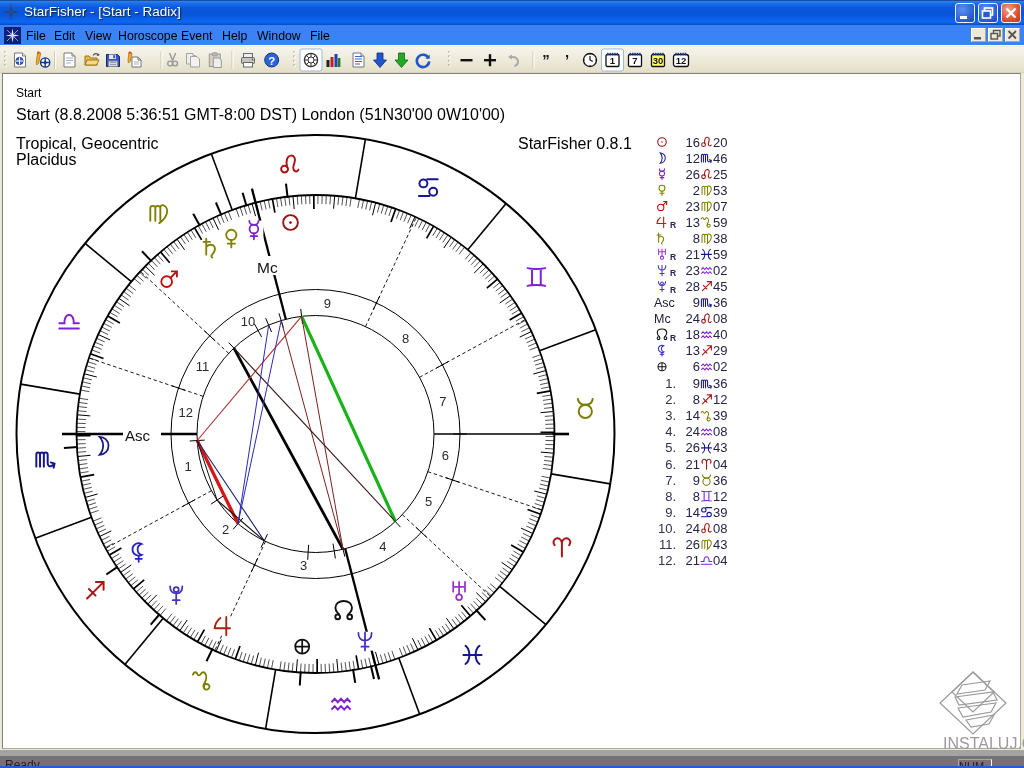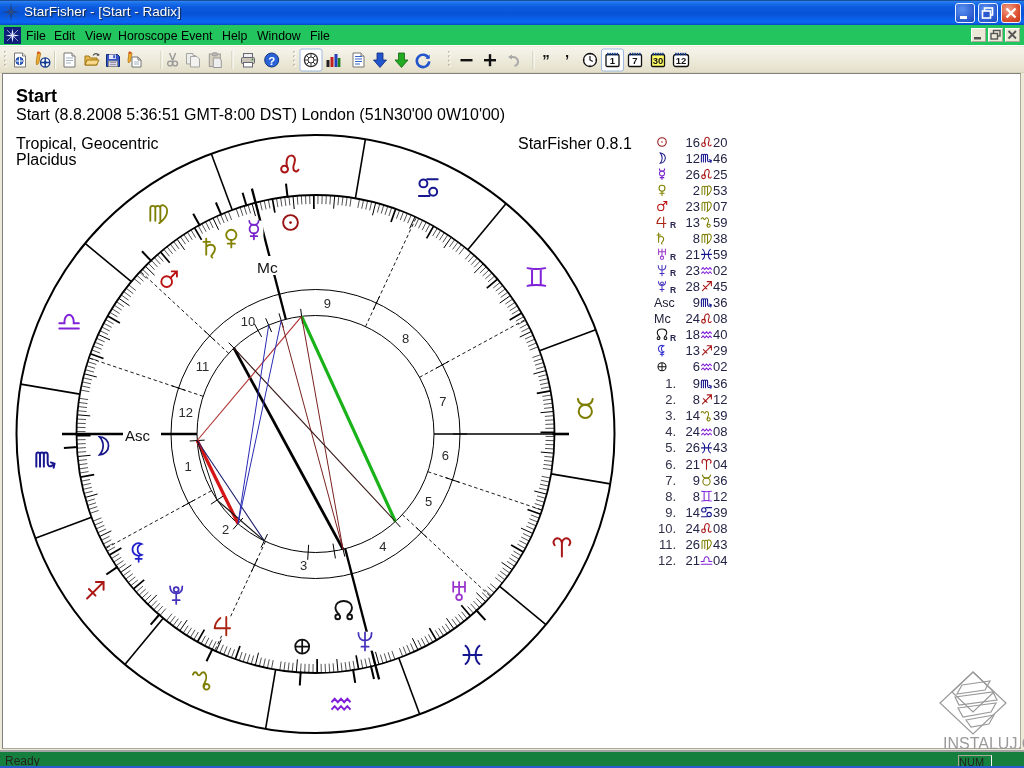--- a/index.html
+++ b/index.html
@@ -4,30 +4,30 @@
 *{margin:0;padding:0;box-sizing:border-box}
 html,body{width:1024px;height:768px;overflow:hidden;font-family:"Liberation Sans",sans-serif;background:#ece9d8}
 #titlebar{position:absolute;left:0;top:0;width:1024px;height:25px;
  background:linear-gradient(180deg,#0c2c66 0%,#2d82f2 5%,#1a70ea 12%,#0c5ade 30%,#0853d6 55%,#0a5fe8 75%,#0968f4 88%,#0a58dc 95%,#084abe 100%);}
 #title-ic{position:absolute;left:2px;top:3px;width:18px;height:18px}
 #title-tx{position:absolute;left:24px;top:4px;color:#fff;font-weight:normal;font-size:13.5px;text-shadow:1px 1px 1px #123}
 .tbtn{position:absolute;top:3px;width:20px;height:20px;border-radius:3px;border:1px solid #eaf2ff}
 #b-min{left:955px;background:radial-gradient(circle at 35% 30%,#5a92f0,#2a5ad0 70%,#1c46b8)}
 #b-max{left:978px;background:radial-gradient(circle at 35% 30%,#5a92f0,#2a5ad0 70%,#1c46b8)}
 #b-cls{left:1001px;background:radial-gradient(circle at 35% 30%,#f0a088,#dd5030 60%,#c03818)}
-#menubar{position:absolute;left:0;top:25px;width:1024px;height:21px;background:#22c55e;border-bottom:1px solid #fff}
+#menubar{position:absolute;left:0;top:25px;width:1024px;height:21px;background:#3b82f6;border-bottom:1px solid #fff}
 .mi{position:absolute;top:4px;font-size:12.3px;color:#000}
 #mdi-ic{position:absolute;left:4px;top:27px;width:17px;height:17px}
 .mdib{position:absolute;top:28px;width:15px;height:14px;background:#ece9d8;border:1px solid #fff;
  border-right-color:#aca899;border-bottom-color:#aca899;color:#555;font-size:9px;text-align:center;line-height:12px}
 #toolbar{position:absolute;left:0;top:47px;width:1024px;height:26px;
  background:linear-gradient(180deg,#f6f4ec,#ece9d8 60%,#e3dfca);border-bottom:1px solid #d8d4bc}
 #content{position:absolute;left:2px;top:73px;width:1019px;height:676px;background:#fff;
  border:1px solid #aca899;border-top-color:#808080;border-left-color:#808080}
-#statusbar{position:absolute;left:0;top:750px;width:1024px;height:16px;background:#15803d;border-top:2px solid #a3a3a3;font-size:12px;color:#222}
+#statusbar{position:absolute;left:0;top:750px;width:1024px;height:16px;background:#737373;border-top:6px solid #a3a3a3;font-size:12px;color:#222}
 #bottomedge{position:absolute;left:0;top:766px;width:1024px;height:2px;background:#2a5ad0}
 .hdr{position:absolute;color:#000;font-size:16px}
 svg text{font-family:"Liberation Sans",sans-serif}
 </style></head>
 <body>
 <svg width="0" height="0" style="position:absolute">
 <defs>
 <g id="g-aries" fill="none" stroke="currentColor" stroke-width="1.5" stroke-linecap="round">
  <path d="M0,7.3 L0,-3.0 M0,-3.0 C-0.5,-6.1 -3.3,-7.4 -5.2,-5.8 C-6.5,-4.6 -6.5,-2.6 -5.5,-1.2 M0,-3.0 C0.5,-6.1 3.3,-7.4 5.2,-5.8 C6.5,-4.6 6.5,-2.6 5.5,-1.2"></path>
 </g>
@@ -338,21 +338,21 @@
       <rect x="0.5" y="2.5" width="15" height="12" rx="2.2" fill="#fff" stroke="#111" stroke-width="1.3"></rect>
       <rect x="2.2" y="0.8" width="1.4" height="2.6" fill="#123a8c"></rect>
       <rect x="4.6" y="0.8" width="1.4" height="2.6" fill="#123a8c"></rect>
       <rect x="7.0" y="0.8" width="1.4" height="2.6" fill="#123a8c"></rect>
       <rect x="9.399999999999999" y="0.8" width="1.4" height="2.6" fill="#123a8c"></rect>
       <rect x="11.8" y="0.8" width="1.4" height="2.6" fill="#123a8c"></rect>
       <text x="8" y="12.2" text-anchor="middle" font-size="9.5" font-weight="bold" fill="#111" font-family="Liberation Sans">12</text>
     </g>
   </svg>
 <div id="content"></div>
-<div class="hdr" style="left:16px;top:86px;font-weight:bold;font-size:18px">Start</div>
+<div class="hdr" style="left:16px;top:86px;font-weight:normal;font-size:12px">Start</div>
 <div class="hdr" style="left:16px;top:106px">Start (8.8.2008 5:36:51 GMT-8:00 DST) London (51N30'00 0W10'00)</div>
 <div class="hdr" style="left:16px;top:135px">Tropical, Geocentric</div>
 <div class="hdr" style="left:16px;top:151px">Placidus</div>
 <div class="hdr" style="left:518px;top:135px">StarFisher 0.8.1</div>
 <div style="position:absolute;left:943px;top:735px;font-size:16px;color:#9a9a9a">INSTALUJ.CZ</div>
 <svg style="position:absolute;left:938px;top:670px" width="70" height="66" viewBox="0 0 70 66">
  <g fill="none" stroke="#9a9a9a" stroke-width="1.2">
   <path d="M35,2 L68,33 L35,64 L2,33 Z"></path>
   <path d="M35,2 L56,22 L35,42 L14,22 Z"></path>
   <path d="M24,15 L52,11 L47,20 L19,24 Z"></path>

